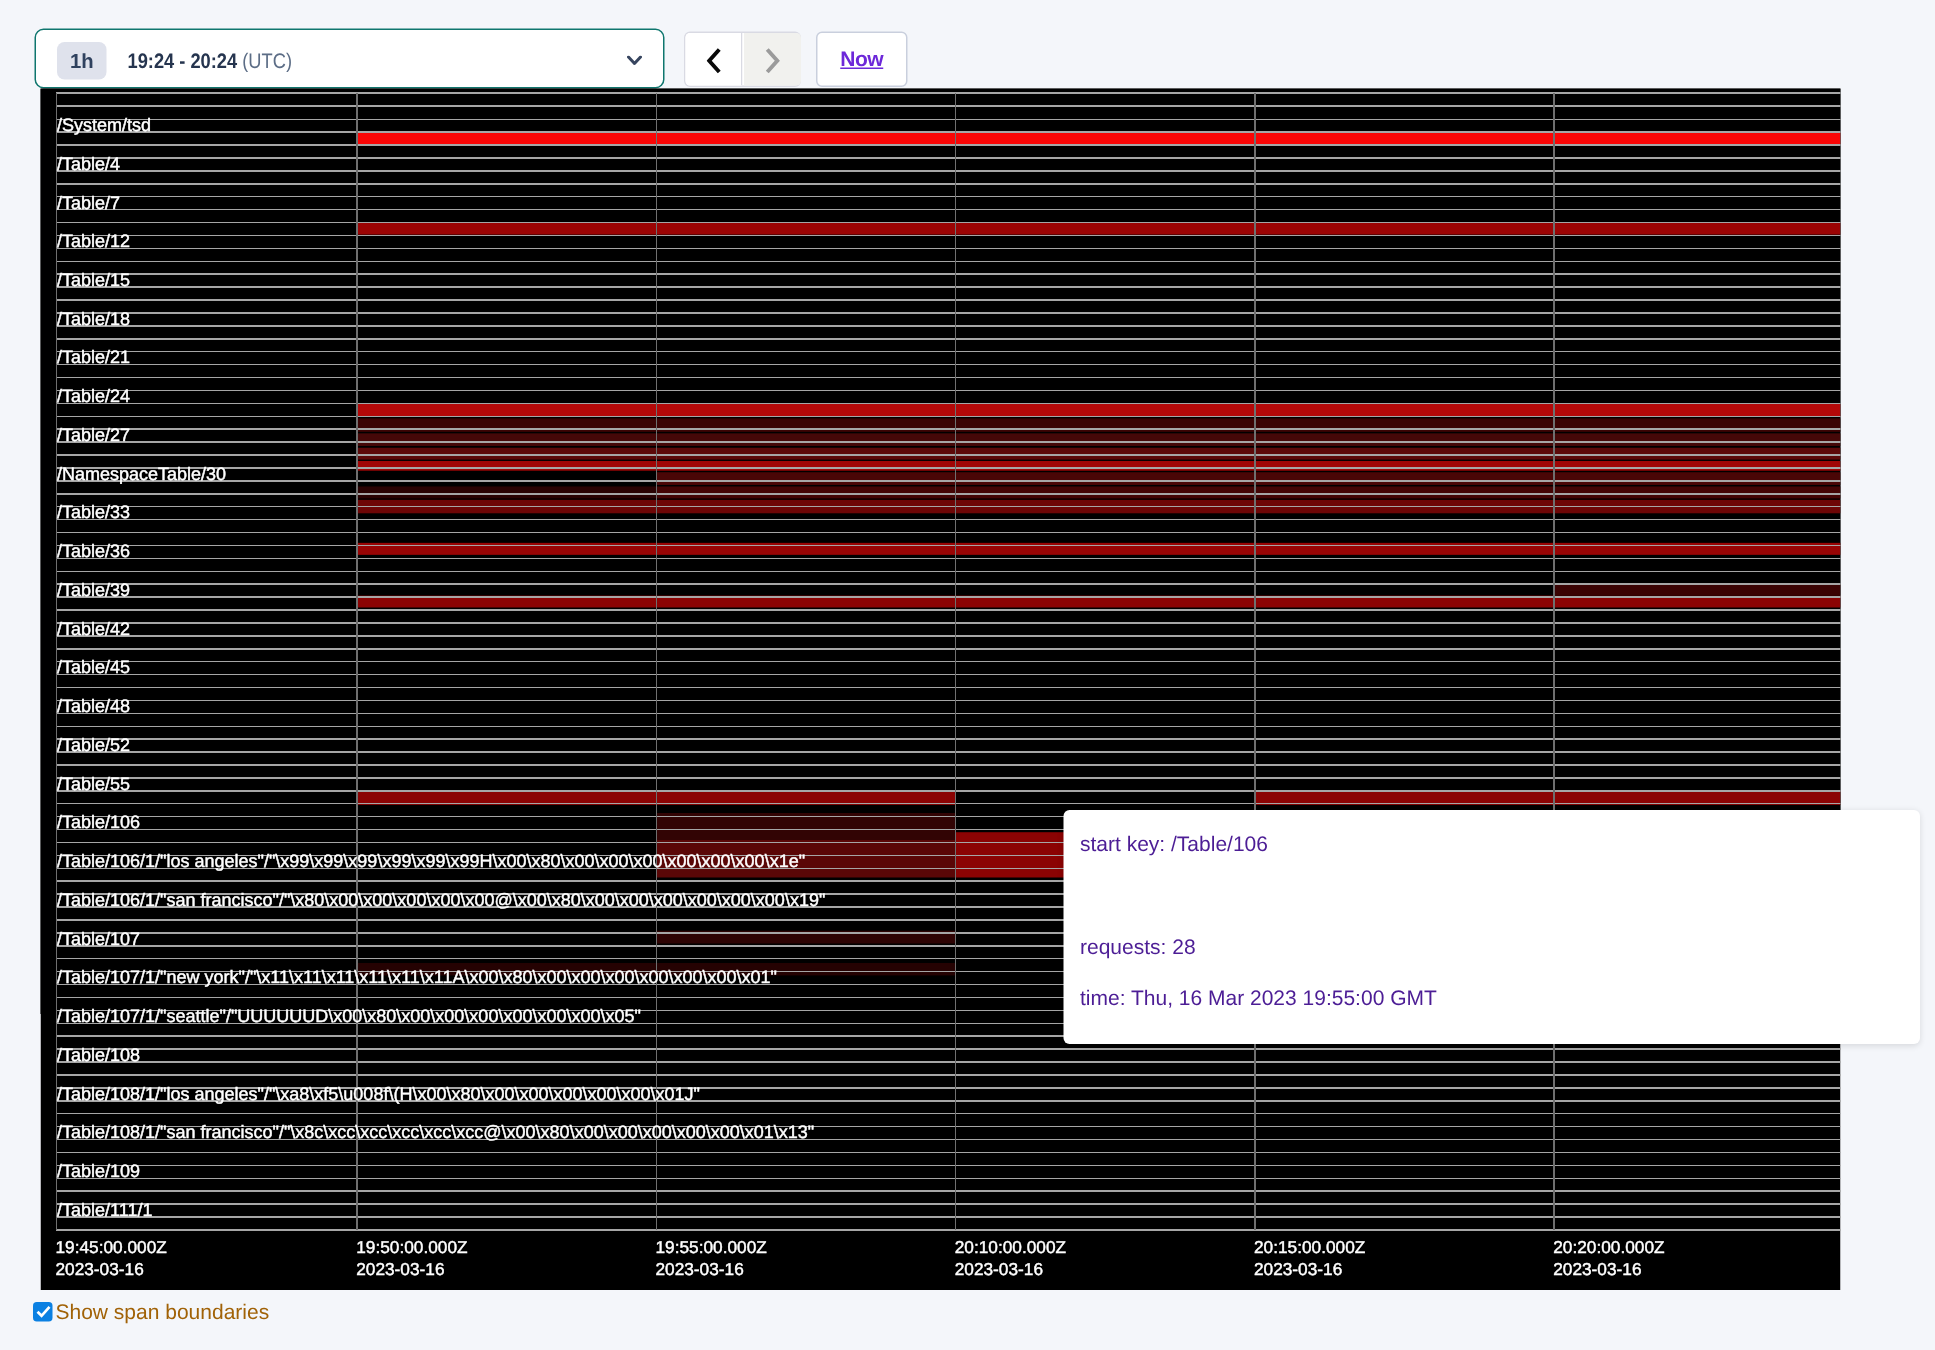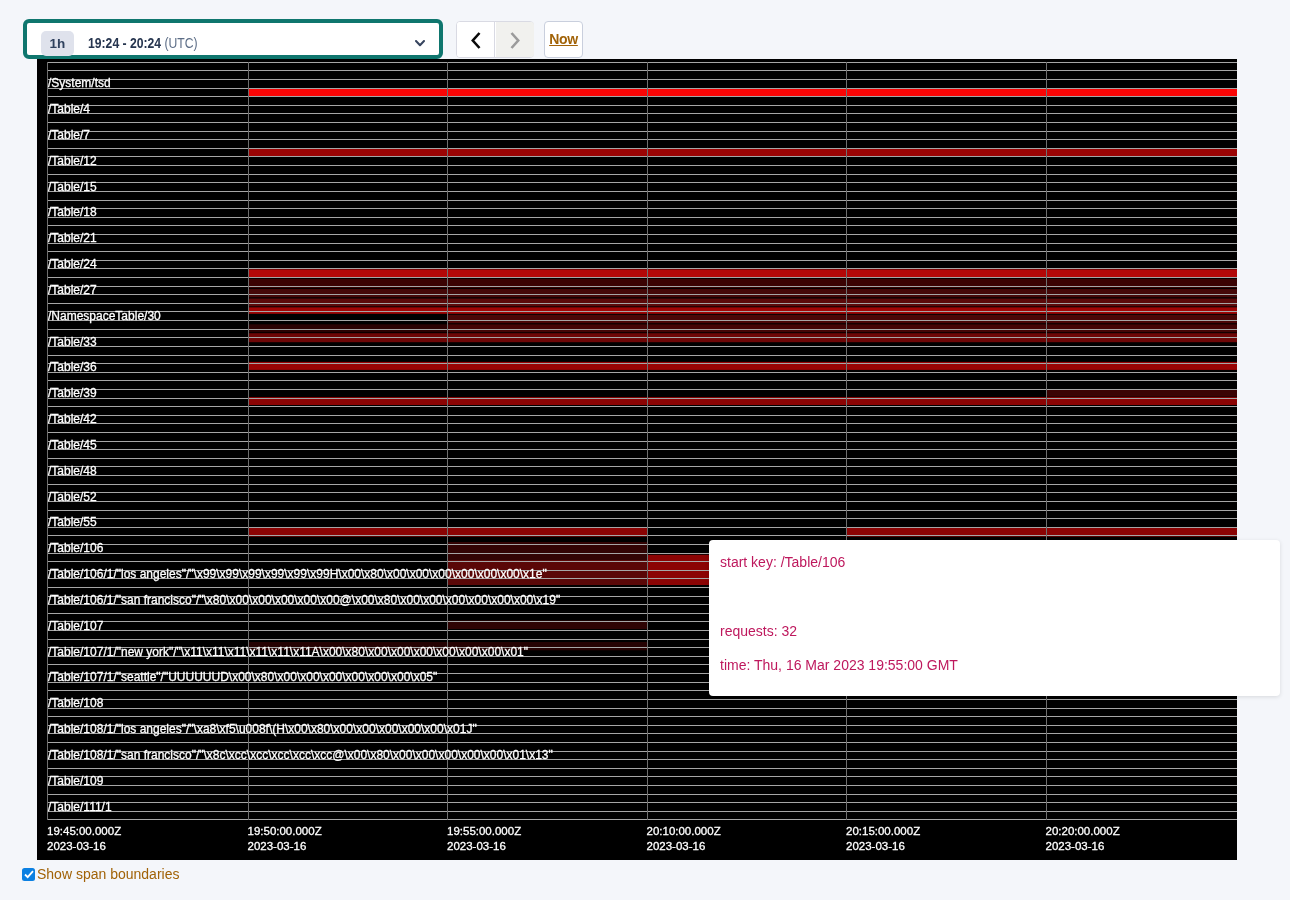--- a/index.html
+++ b/index.html
@@ -2,44 +2,44 @@
 <html><head>
 <meta charset="utf-8">
 <style>
   * { margin:0; padding:0; box-sizing:border-box; }
   html,body { width:1290px; height:900px; background:#f4f6fa; font-family:"Liberation Sans",sans-serif; overflow:hidden; -webkit-font-smoothing:antialiased; }
   .abs { position:absolute; }
 </style>
 </head>
 <body>
 
-<div class="abs" style="left:23px;top:19px;width:420px;height:40px;background:#ffffff;border:4px solid #0f766e;border-radius:6px;">
+<div class="abs" style="left:23px;top:19px;width:420px;height:40px;background:#ffffff;border:1px solid #0f766e;border-radius:6px;">
   <div class="abs" style="left:14px;top:8px;width:33px;height:25px;background:#dfe2ec;border-radius:5px;text-align:center;line-height:25px;font-size:13.5px;font-weight:bold;color:#2f415e;">1h</div>
   <div class="abs" style="left:61px;top:0;height:40px;line-height:40px;font-size:14px;color:#26354f;white-space:nowrap;transform:scaleX(0.87);transform-origin:0 50%;"><b>19:24 - 20:24</b> <span style="color:#5c6d86;font-weight:normal">(UTC)</span></div>
   <svg class="abs" style="right:14px;top:17px" width="10" height="7" viewBox="0 0 10 7">
       <path d="M1 1 L5 5.3 L9 1" stroke="#37455f" stroke-width="2" fill="none" stroke-linecap="round" stroke-linejoin="round"></path>
     </svg>
 </div>
 
 <div class="abs" style="left:456px;top:21px;width:78px;height:37px;border:1px solid #d9dae3;border-radius:4px;background:#ffffff;">
   <div class="abs" style="left:0;top:0;width:38px;height:35px;border-right:1px solid #d9dae3;background:#ffffff;border-radius:3px 0 0 3px;">
     <svg class="abs" style="left:14px;top:10px" width="10" height="17" viewBox="0 0 10 17">
         <path d="M8.5 1 L1.8 8.5 L8.5 16" stroke="#0a0a0a" stroke-width="2.6" fill="none"></path>
       </svg>
   </div>
   <div class="abs" style="left:39px;top:0;width:38px;height:35px;background:#f1f1ee;border-radius:0 3px 3px 0;">
     <svg class="abs" style="left:14px;top:10px" width="10" height="17" viewBox="0 0 10 17">
         <path d="M1.5 1 L8.2 8.5 L1.5 16" stroke="#9b9b9b" stroke-width="2.6" fill="none"></path>
       </svg>
   </div>
 </div>
 
-<div class="abs" style="left:544px;top:21px;width:39px;height:37px;border:1px solid #c9cfdd;border-radius:4px;background:#ffffff;text-align:center;line-height:35px;font-size:14px;font-weight:bold;color:#a16207;letter-spacing:-0.3px;text-decoration:underline;">Now</div>
+<div class="abs" style="left:544px;top:21px;width:61px;height:37px;border:1px solid #c9cfdd;border-radius:4px;background:#ffffff;text-align:center;line-height:35px;font-size:14px;font-weight:bold;color:#6d28d9;letter-spacing:-0.3px;text-decoration:underline;">Now</div>
 
-<div class="abs" style="left:37px;top:59px;width:1200px;height:617px;background:#000;">
+<div class="abs" style="left:27px;top:59px;width:1200px;height:617px;background:#000;">
 <svg width="1200" height="801" viewBox="0 0 1200 801" style="display:block">
 <rect x="0" y="0" width="1200" height="801" fill="#000000"></rect>
 <rect x="211.0" y="29.2" width="989.0" height="8.0" fill="#fa0505"></rect>
 <rect x="211.0" y="89.2" width="989.0" height="8.2" fill="#9b0404"></rect>
 <rect x="211.0" y="210.3" width="989.0" height="8.6" fill="#b30808"></rect>
 <rect x="211.0" y="219.9" width="989.0" height="9.0" fill="#3b0303"></rect>
 <rect x="211.0" y="229.9" width="989.0" height="8.4" fill="#450808"></rect>
 <rect x="211.0" y="239.5" width="989.0" height="7.9" fill="#5c0a0a"></rect>
 <rect x="211.0" y="248.3" width="989.0" height="6.5" fill="#a00505"></rect>
 <rect x="410.5" y="255.8" width="789.5" height="8.5" fill="#4a0606"></rect>
@@ -95,23 +95,23 @@
 <text x="410.0" y="791.2" font-size="11.5" fill="#ffffff" stroke="#ffffff" stroke-width="0.3">2023-03-16</text>
 <text x="609.5" y="776.2" font-size="11.5" fill="#ffffff" stroke="#ffffff" stroke-width="0.3">20:10:00.000Z</text>
 <text x="609.5" y="791.2" font-size="11.5" fill="#ffffff" stroke="#ffffff" stroke-width="0.3">2023-03-16</text>
 <text x="809.0" y="776.2" font-size="11.5" fill="#ffffff" stroke="#ffffff" stroke-width="0.3">20:15:00.000Z</text>
 <text x="809.0" y="791.2" font-size="11.5" fill="#ffffff" stroke="#ffffff" stroke-width="0.3">2023-03-16</text>
 <text x="1008.5" y="776.2" font-size="11.5" fill="#ffffff" stroke="#ffffff" stroke-width="0.3">20:20:00.000Z</text>
 <text x="1008.5" y="791.2" font-size="11.5" fill="#ffffff" stroke="#ffffff" stroke-width="0.3">2023-03-16</text>
 </svg>
 </div>
 
-<div class="abs" style="left:709px;top:540px;width:571px;height:156px;background:#ffffff;border-radius:4px;box-shadow:0 1px 4px rgba(0,0,0,0.12);font-size:14px;color:#be185d;">
+<div class="abs" style="left:709px;top:540px;width:571px;height:156px;background:#ffffff;border-radius:4px;box-shadow:0 1px 4px rgba(0,0,0,0.12);font-size:14px;color:#4c1d95;">
 <div style="position:absolute;left:11px;top:14.3px;white-space:nowrap">start key: /Table/106</div>
-<div style="position:absolute;left:11px;top:82.9px;white-space:nowrap">requests: 32</div>
+<div style="position:absolute;left:11px;top:82.9px;white-space:nowrap">requests: 28</div>
 <div style="position:absolute;left:11px;top:117.2px;white-space:nowrap">time: Thu, 16 Mar 2023 19:55:00 GMT</div>
 </div>
 
 <div class="abs" style="left:22px;top:868px;width:13px;height:13px;background:#0b80e2;border-radius:2.5px;">
   <svg class="abs" style="left:1.5px;top:2px" width="10" height="9" viewBox="0 0 10 9">
       <path d="M1 4.5 L3.7 7.2 L9 1.2" stroke="#ffffff" stroke-width="1.8" fill="none"></path>
     </svg>
 </div>
 <div class="abs" style="left:37px;top:867px;font-size:14px;color:#a16207;line-height:15px;">Show span boundaries</div>
 

